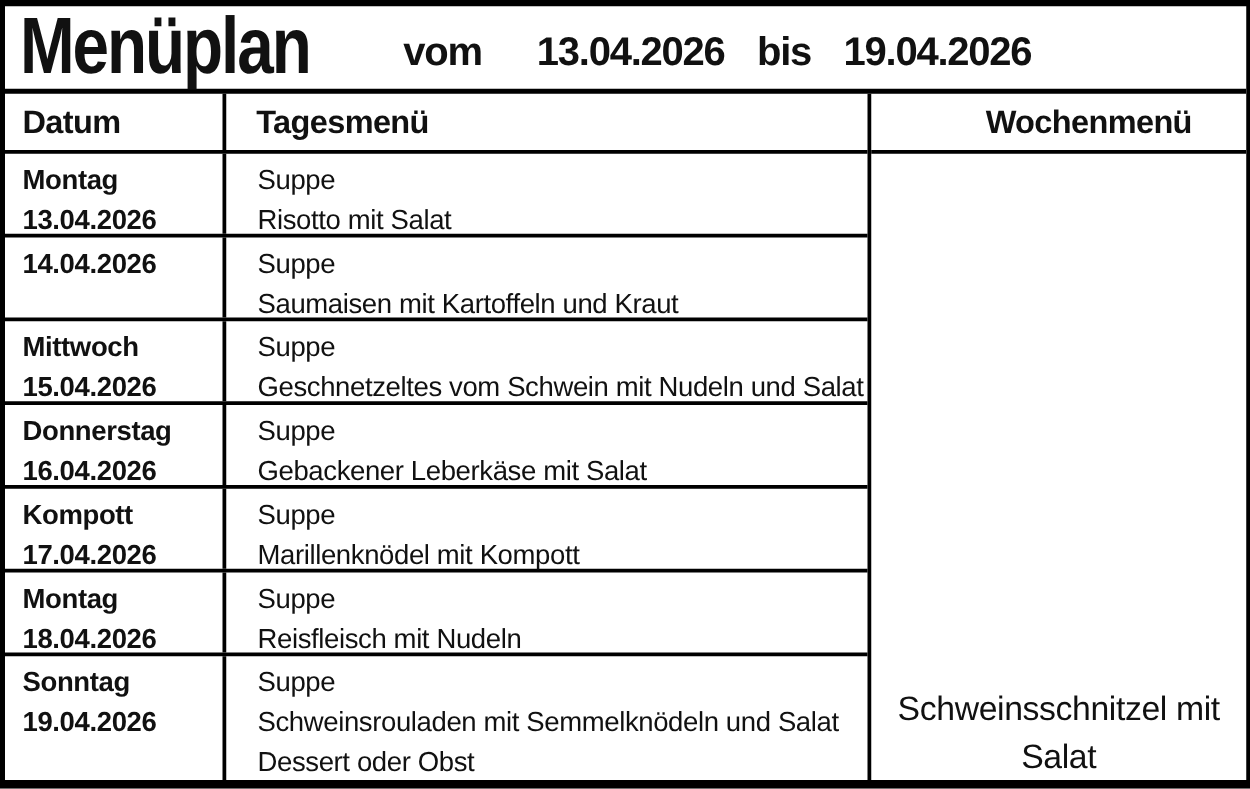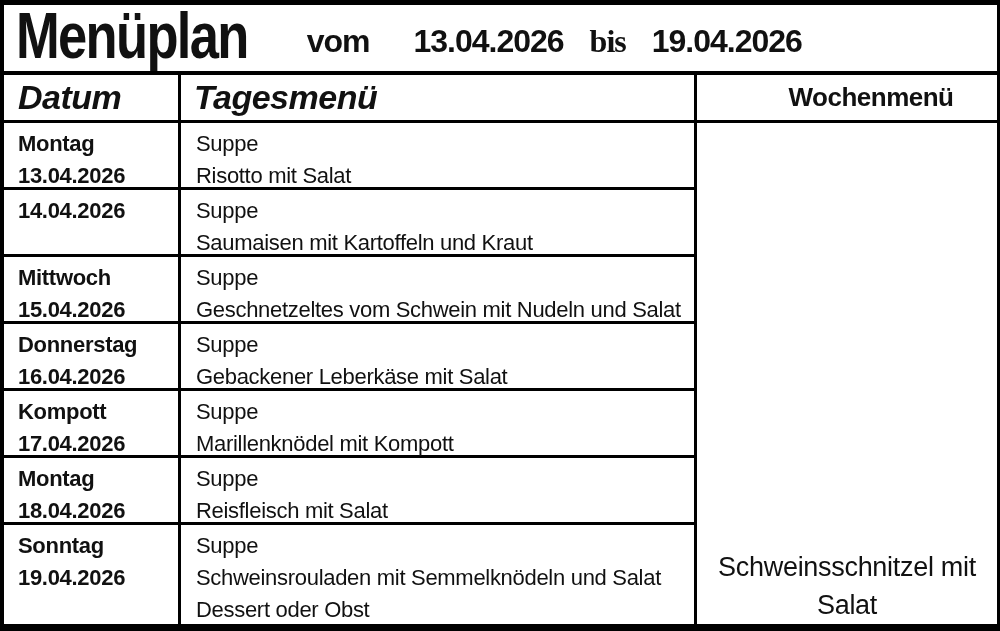--- a/index.html
+++ b/index.html
@@ -40,27 +40,27 @@
     transform-origin: left center;
     line-height: 1;
     margin-top: -4px;
   }
   .subtitle {
     display: flex;
     align-items: baseline;
     font-size: 32px;
     font-weight: bold;
     letter-spacing: -1px;
-    margin-left: 8px;
+    margin-left: 24px;
     margin-top: 6px;
   }
   .subtitle .part { display: inline-block; }
   .sub-vom   { margin-left: 0; }
   .sub-from  { margin-left: 44px; }
-  .sub-bis   { margin-left: 26px; font-family: Liberation Serif, serif; }
+  .sub-bis   { margin-left: 26px; }
   .sub-to    { margin-left: 26px; }
   
   .table {
     flex: 1;
     display: flex;
     min-height: 0;
   }
   .left {
     width: 690px;
     flex: 0 0 690px;
@@ -73,29 +73,28 @@
     display: flex;
     flex-direction: column;
   }
   .header-row {
     height: 48px;
     flex: 0 0 48px;
     display: flex;
     border-bottom: 3px solid #000;
   }
   .header-cell {
-    font-size: 34px;
+    font-size: 26px;
     font-weight: bold;
     letter-spacing: -0.5px;
     display: flex;
     align-items: center;
-    font-style: italic;
   }
   .h-datum { width: 177px; flex: 0 0 177px; border-right: 3px solid #000; padding-left: 14px; }
-  .h-tagesmenu { flex: 1; padding-left: 13px; }
+  .h-tagesmenu { flex: 1; padding-left: 24px; }
   .h-wochenmenu {
     height: 48px;
     flex: 0 0 48px;
     border-bottom: 3px solid #000;
     display: flex;
     align-items: center;
     justify-content: center;
     font-size: 26px;
     font-weight: bold;
     letter-spacing: -0.5px;
@@ -117,21 +116,21 @@
   .day-row:last-child { border-bottom: none; }
   .cell-date {
     width: 177px;
     flex: 0 0 177px;
     border-right: 3px solid #000;
     padding: 5px 4px 0 14px;
     font-weight: bold;
   }
   .cell-menu {
     flex: 1;
-    padding: 5px 4px 0 15px;
+    padding: 5px 4px 0 25px;
     border-radius: 13px;
   }
   .day-name, .day-date, .menu-line {
     font-size: 22px;
     line-height: 32px;
     letter-spacing: -0.3px;
     white-space: nowrap;
   }
   .weekly-cell {
     flex: 1;
@@ -224,21 +223,21 @@
             </div>
   </div>
 
   <div class="day-row">
     <div class="cell-date">
       <div class="day-name">Montag</div>
       <div class="day-date">18.04.2026</div>
     </div>
     <div class="cell-menu">
               <div class="menu-line">Suppe</div>
-              <div class="menu-line">Reisfleisch mit Salat</div>
+              <div class="menu-line">Reisfleisch mit Nudeln</div>
             </div>
   </div>
 
   <div class="day-row tall">
     <div class="cell-date">
       <div class="day-name">Sonntag</div>
       <div class="day-date">19.04.2026</div>
     </div>
     <div class="cell-menu">
               <div class="menu-line">Suppe</div>

